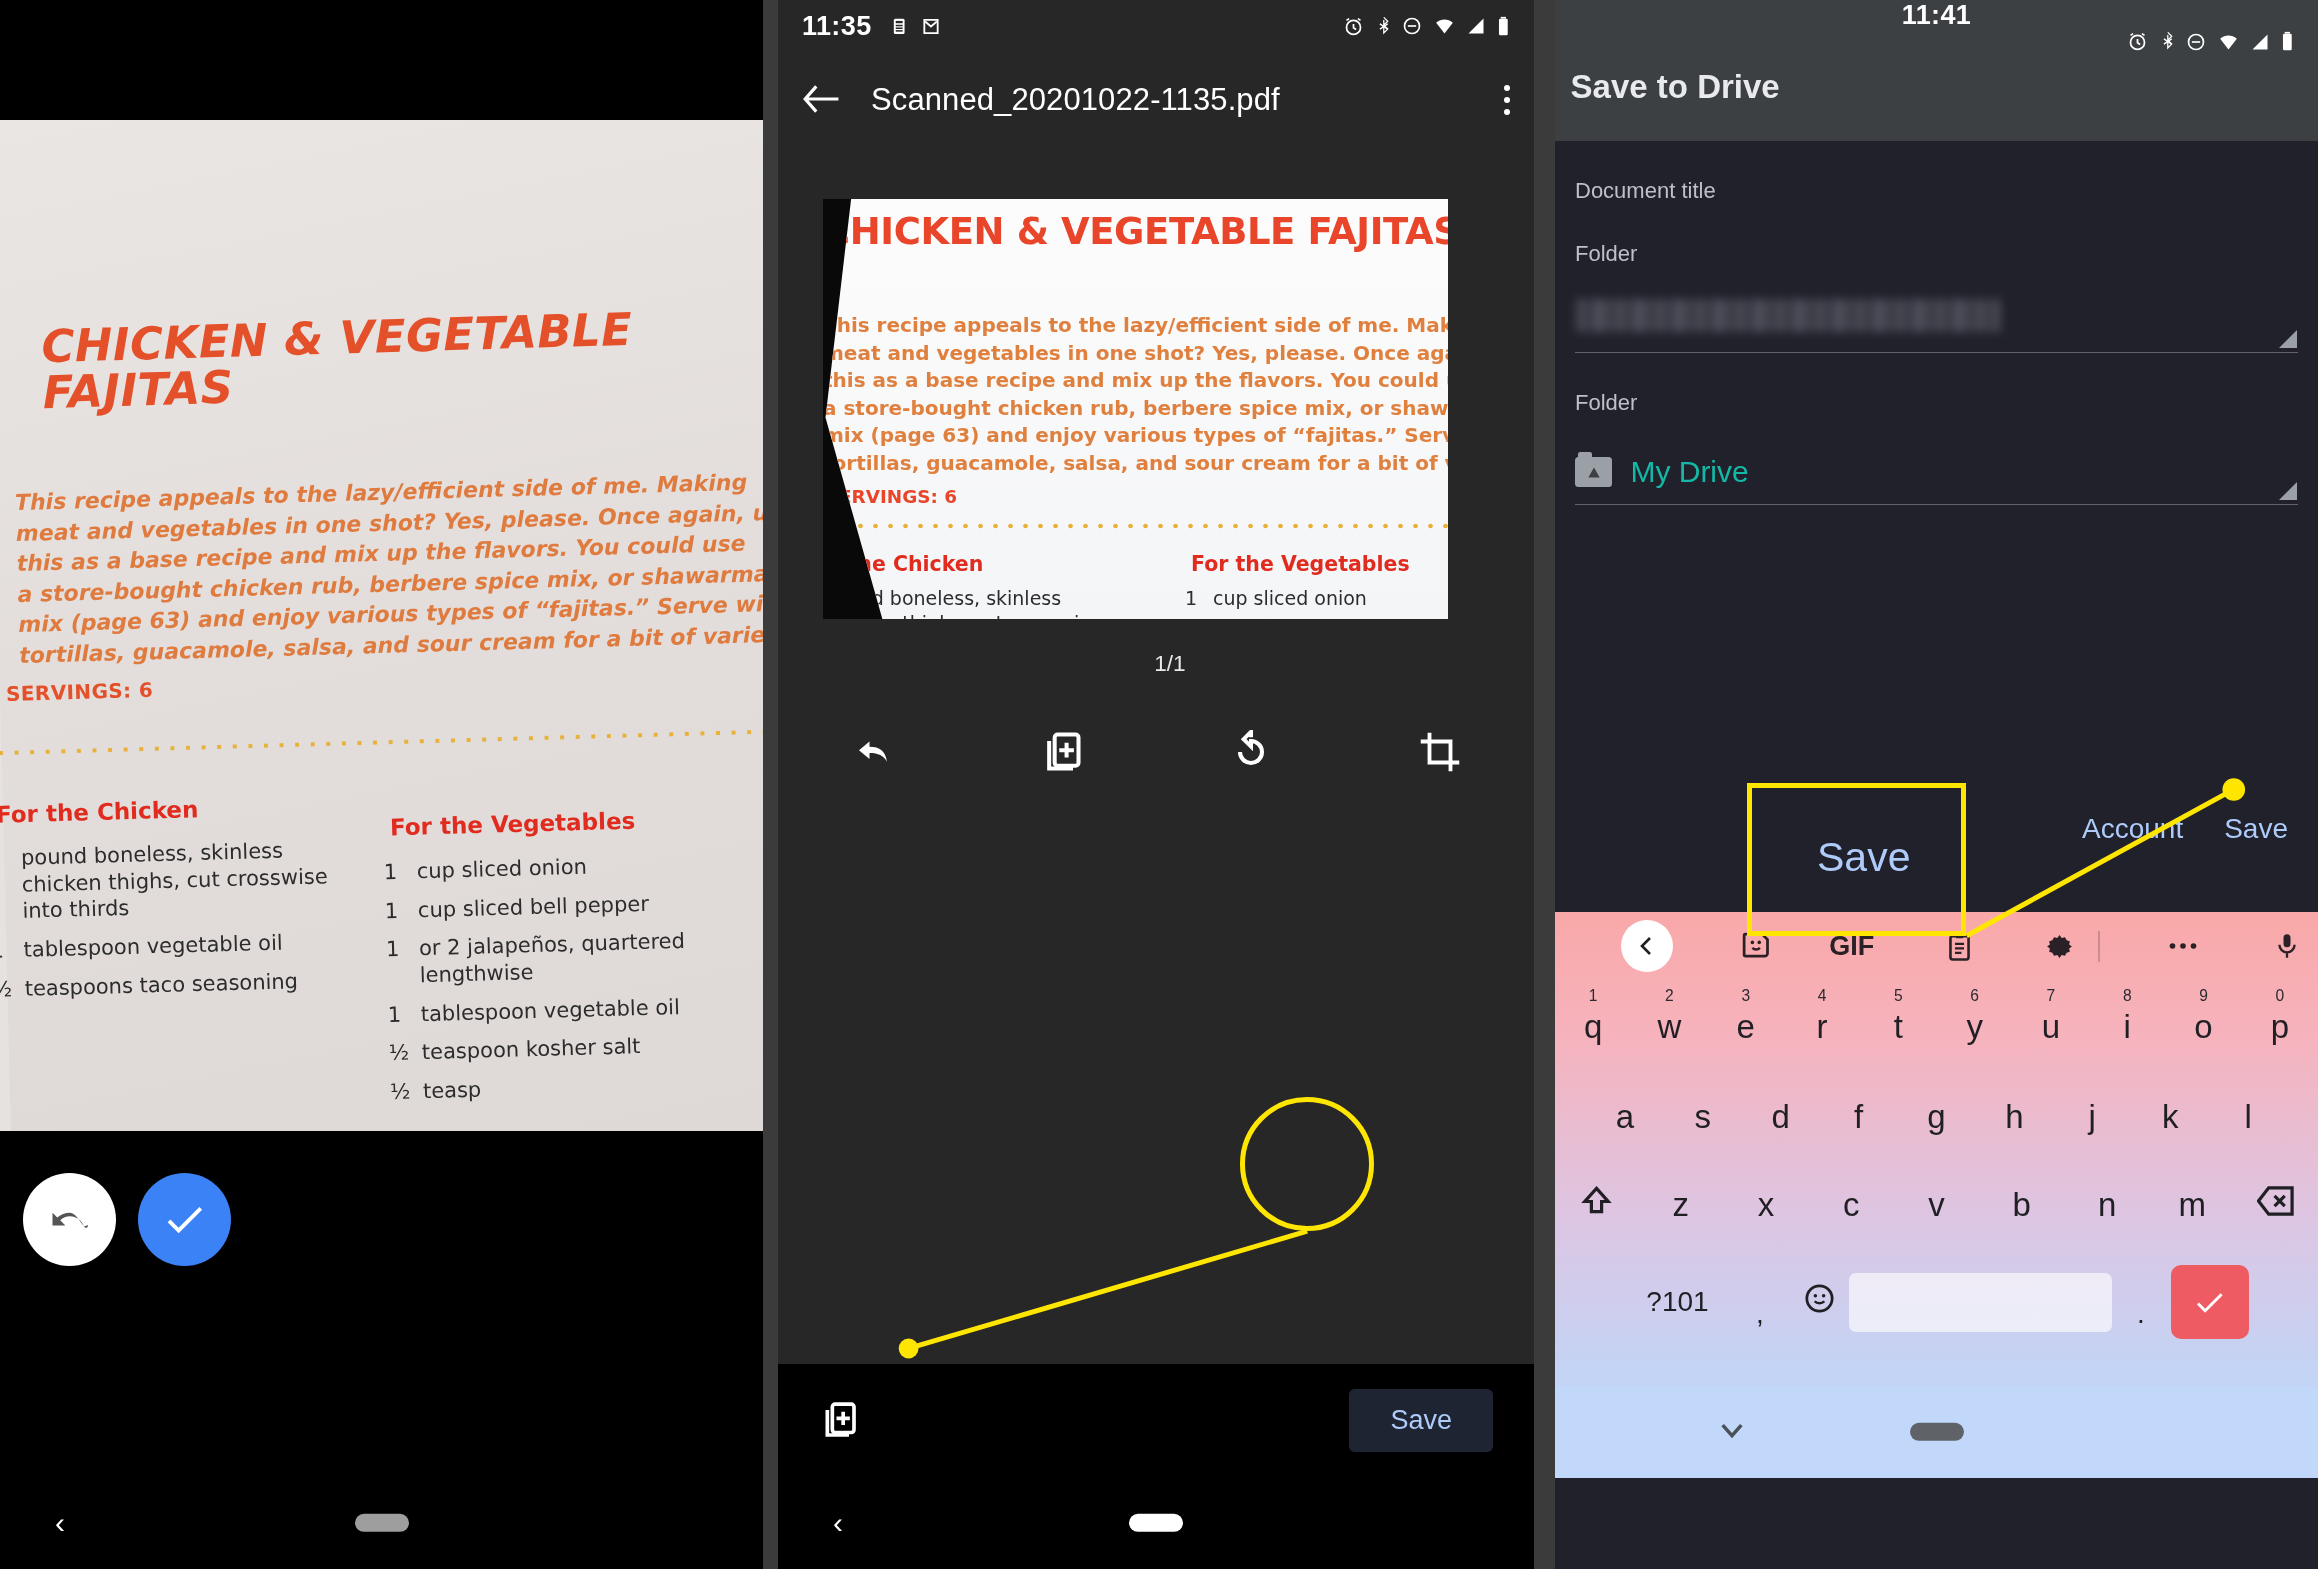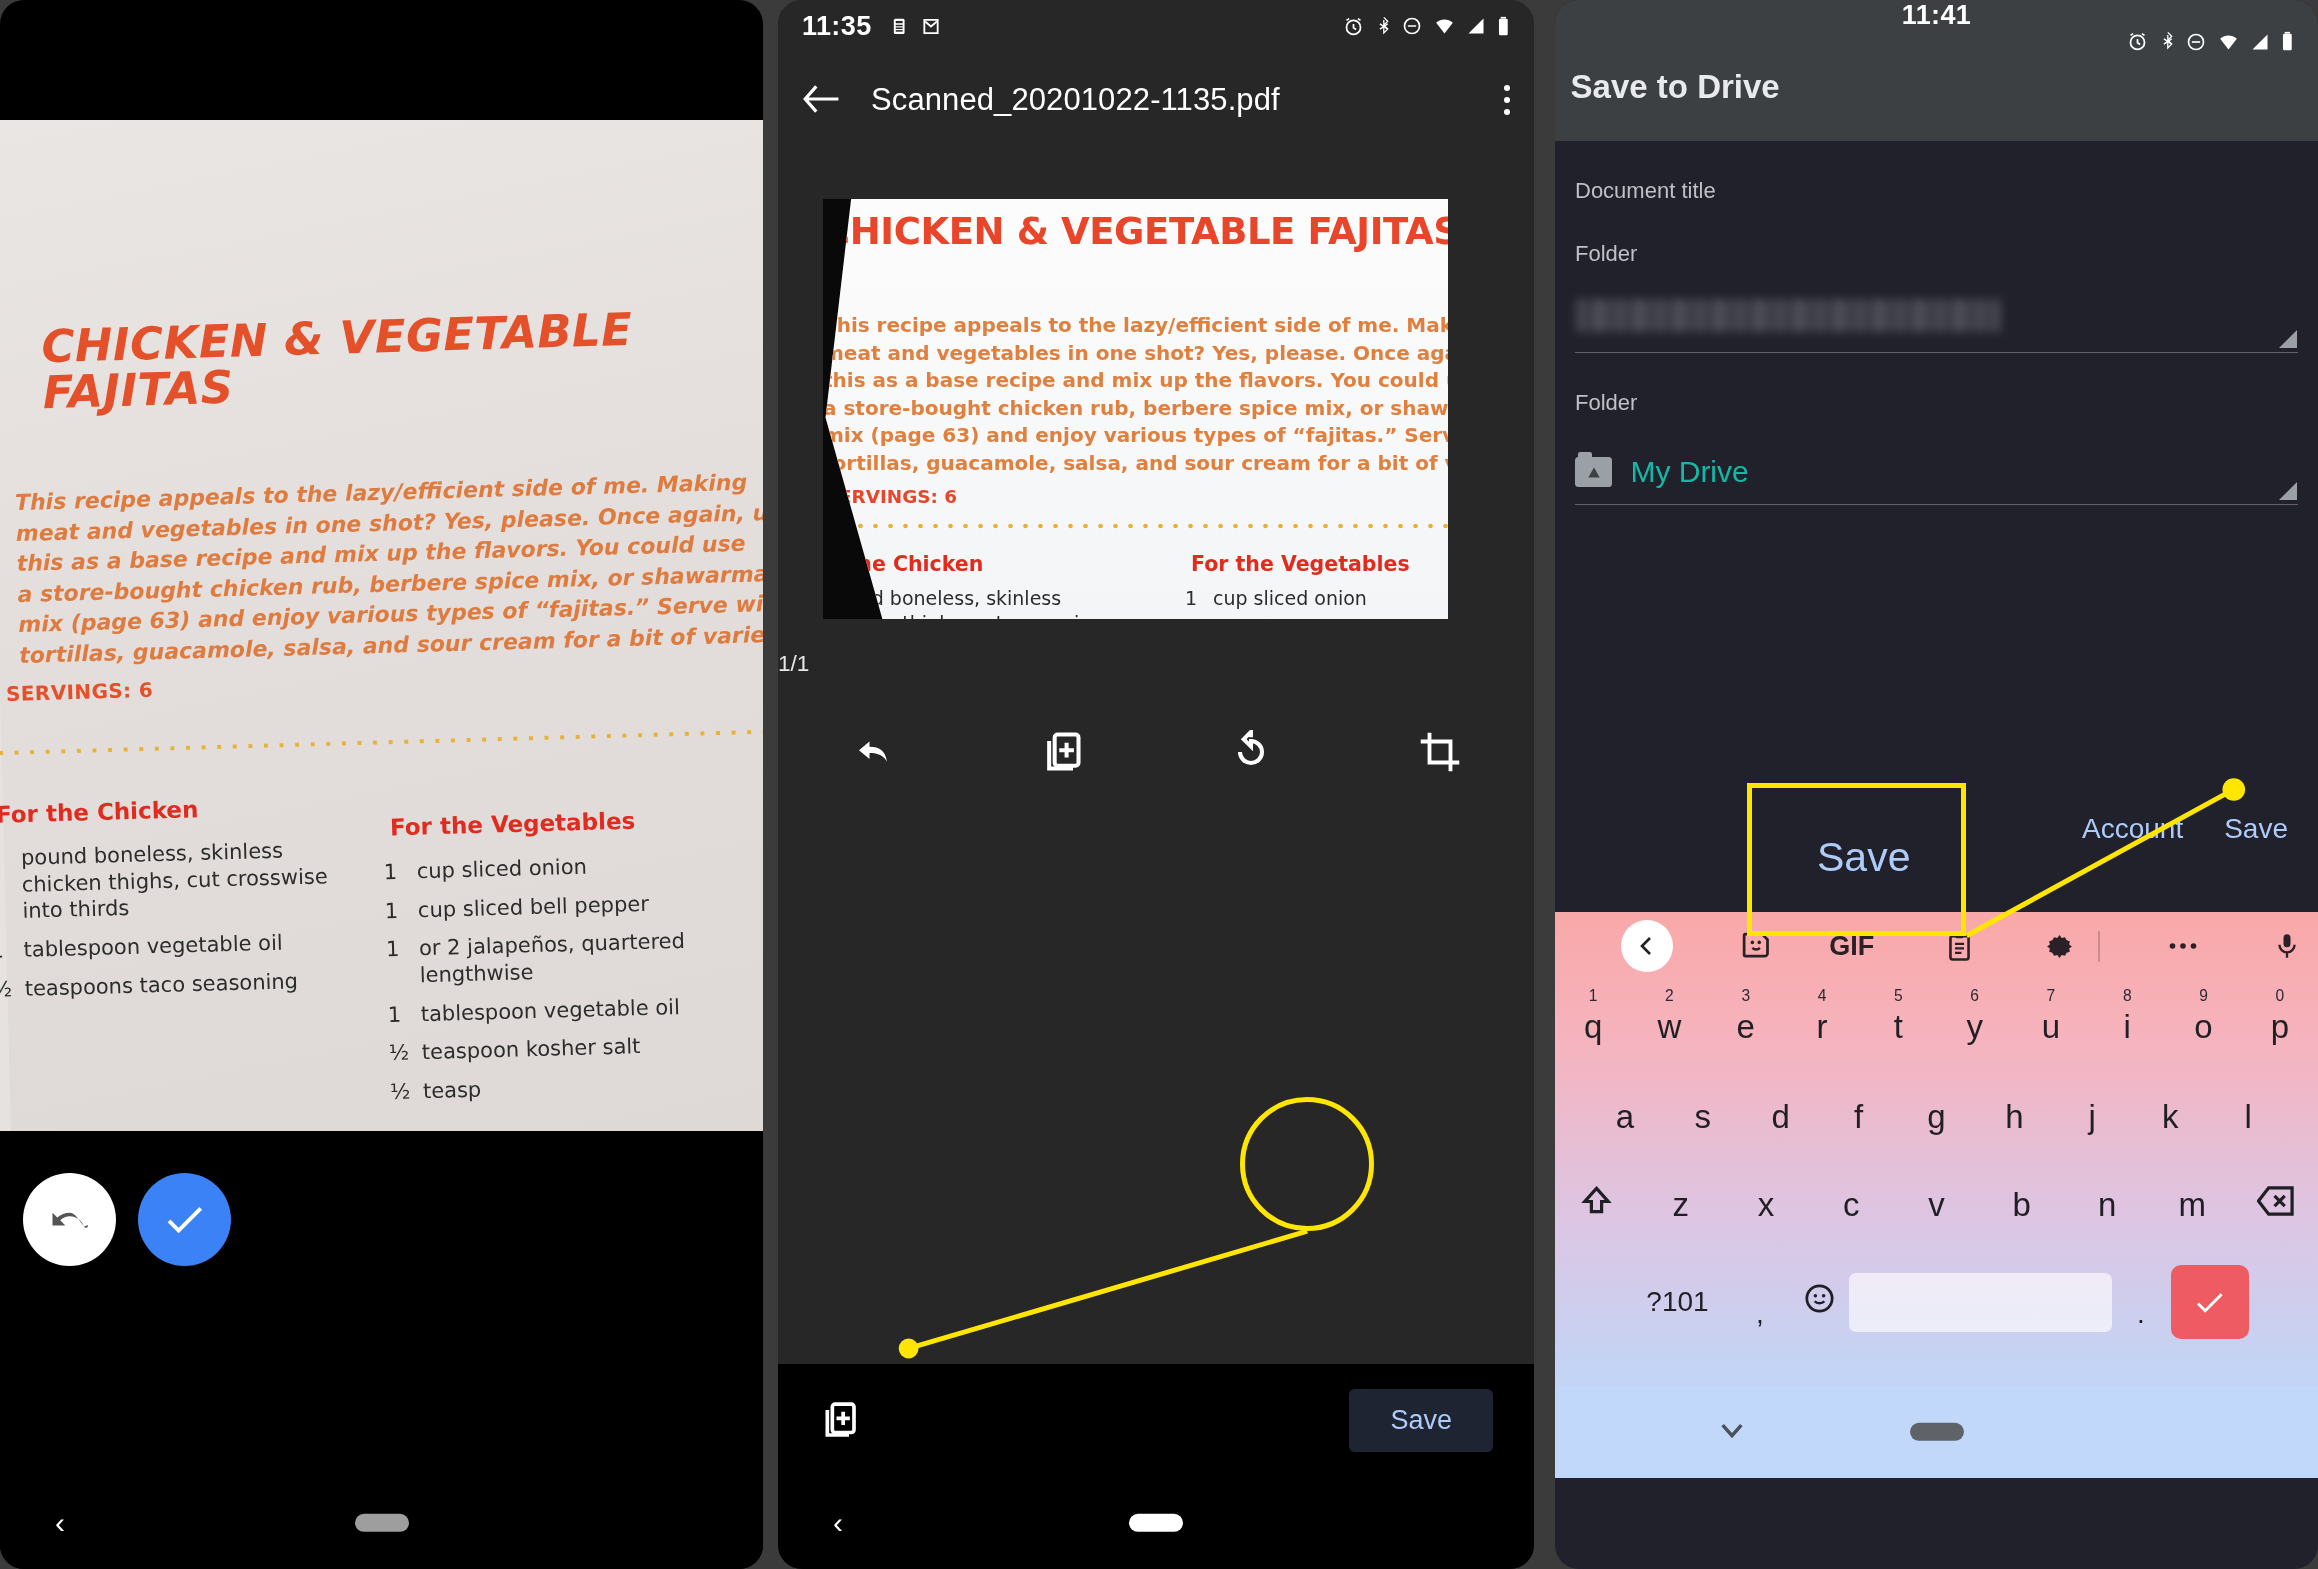--- a/index.html
+++ b/index.html
@@ -2,21 +2,21 @@
 <html style="font-size:11.3px"><head>
 <meta charset="utf-8">
 <style>
   * { box-sizing: border-box; margin: 0; padding: 0; }
   html, body { width: 2319px; height: 1569px; background: #3a3a3a; overflow: hidden; }
   body { font-family: "Liberation Sans", sans-serif; }
 
   .stage { position: relative; width: 2319px; height: 1569px; background: #3b3b3b; }
 
   
-  .panel { position: absolute; top: 0; height: 1569px; overflow: hidden; border-radius: 24px; }
+  .panel { position: absolute; top: 0; height: 1569px; overflow: hidden; }
   #panel-scan    { left: 0;    width: 763px; background: #000; }
   #panel-preview { left: 778px; width: 756px; background: #272727; }
   #panel-drive   { left: 1555px; width: 763px; background: #21212b; }
 
   
   .scan-photo {
     position: absolute; left: 0; top: 120px; width: 763px; height: 1011px;
     background: #e6e2df; overflow: hidden;
   }
   .scan-photo .paper {
@@ -123,21 +123,21 @@
                 font-size: 20.5px; color:#e02b1e; white-space: nowrap; }
   #p2-chick-head { left: -20px; top: 353px; }
   #p2-veg-head   { left: 368px; top: 353px; }
   .p2-list { position: absolute; font-family:"DejaVu Sans",sans-serif; font-size: 19px;
              line-height: 1.32; color:#2c2c2c; }
   #p2-chick-list { left: -27px; top: 387px; width: 332px; }
   #p2-veg-list   { left: 362px; top: 387px; width: 332px; }
   .p2-list .ing { margin-bottom: 4.2px; }
   .p2-list .ing .q { width: 28px; flex: 0 0 28px; }
 
-  .page-count { position: absolute; left: 0; top: 503px; width: 100%; 
+  .page-count { position: absolute; left: 14px; top: 503px; width: 100%; text-align: center;
                 color: #e8e8e8; font-size: 22.6px; }
   .edit-toolbar { position: absolute; left: 0; top: 558px; width: 100%; height: 92px;
                   display: flex; align-items: center; }
   .edit-toolbar .tool { flex: 1; display: flex; align-items: center; justify-content: center; cursor: pointer; }
 
   .bottom-save { position: absolute; left: 0; bottom: 92px; width: 100%; height: 113px;
                  background: #000; display: flex; align-items: center; padding: 0 41px; }
   .save-btn { margin-left: auto; background: #1f2433; color: #aecbfa; border: none;
               font-size: 27px; padding: 15.6px 41px; border-radius: 5.7px; cursor: pointer; }
 

